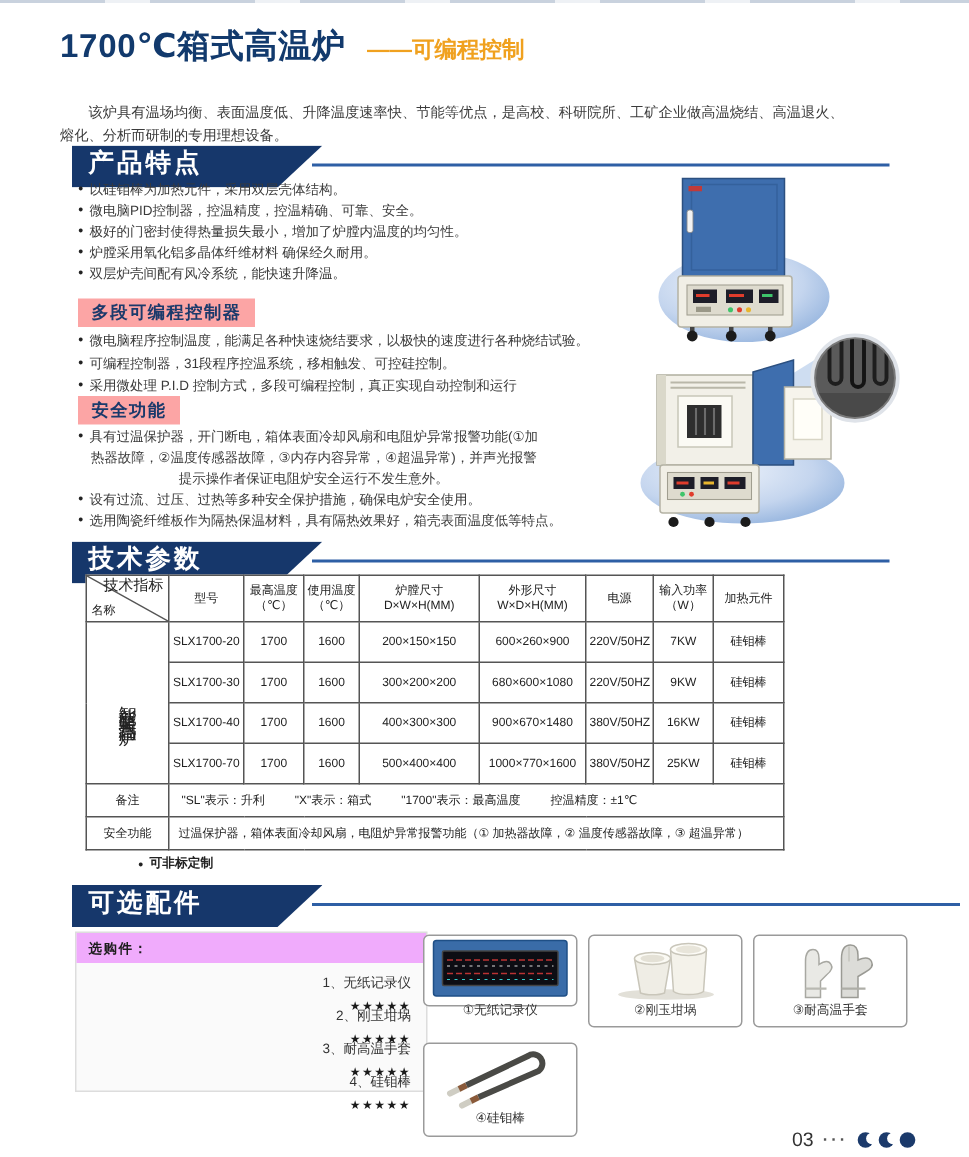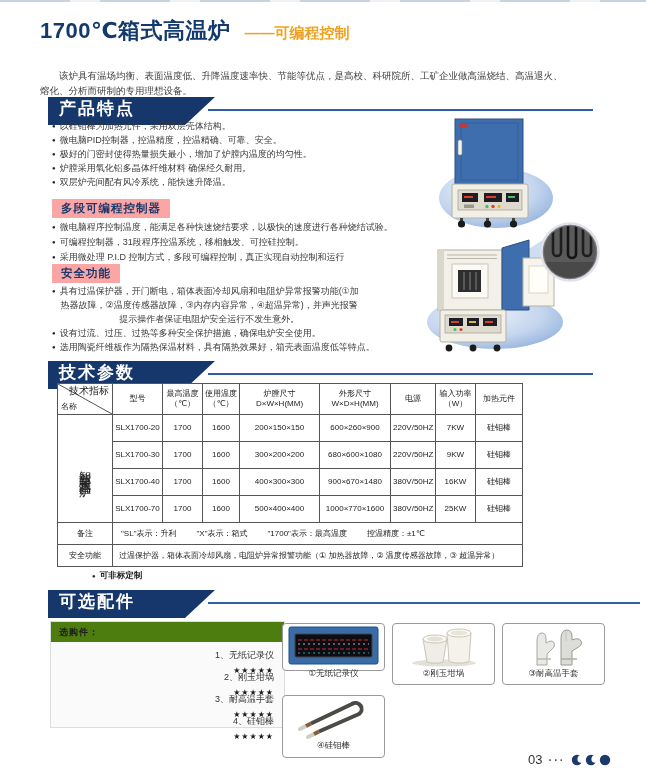--- a/index.html
+++ b/index.html
@@ -46,21 +46,21 @@
              letter-spacing:2px;margin:0 auto;color:#222;}
   .remark-row td{height:19px;}
   .remark-flex{display:flex;gap:20px;padding-left:6px;text-align:left;}
   .left-cell{text-align:left !important;padding-left:6px !important;}
   .footnote{position:absolute;left:52px;top:570px;font-size:8.5px;font-weight:bold;color:#222;margin-left:40px;}
   .footnote::before{content:"●";font-size:6px;margin-right:4px;}
 
   
   .opt-box{position:absolute;left:50px;top:621px;width:235px;height:107px;background:#fafafa;
            border:1px solid #ddd;box-sizing:border-box;}
-  .opt-head{height:20px;line-height:20px;background:#4d7c0f;color:#1d1d1d;font-weight:bold;
+  .opt-head{height:20px;line-height:20px;background:#f0abfc;color:#1d1d1d;font-weight:bold;
             font-size:9px;padding-left:8px;letter-spacing:1px;}
   .opt-items{padding:7px 10px 0 8px;}
   .opt-item{display:flex;align-items:flex-end;height:22px;font-size:9px;color:#333;flex-direction:column;}
   .opt-dots{flex:1;border-bottom:1px dotted #888;margin:0 4px 3px 4px;}
   .opt-stars{font-size:8px;letter-spacing:1px;color:#1a1a1a;padding-bottom:1px;}
 
   
   .card{position:absolute;width:103px;background:#fff;border:1px solid #9a9a9a;border-radius:4px;
         box-sizing:border-box;}
   .card-img{height:44px;display:flex;align-items:center;justify-content:center;overflow:hidden;}

